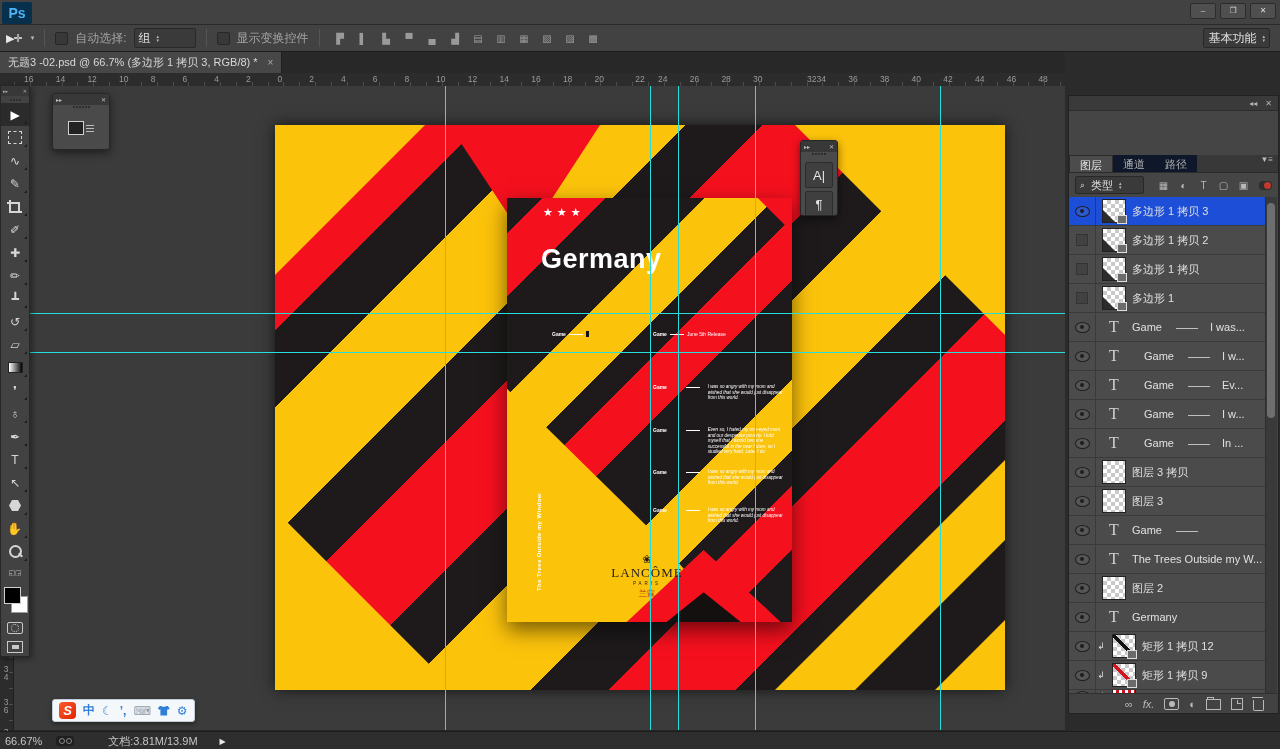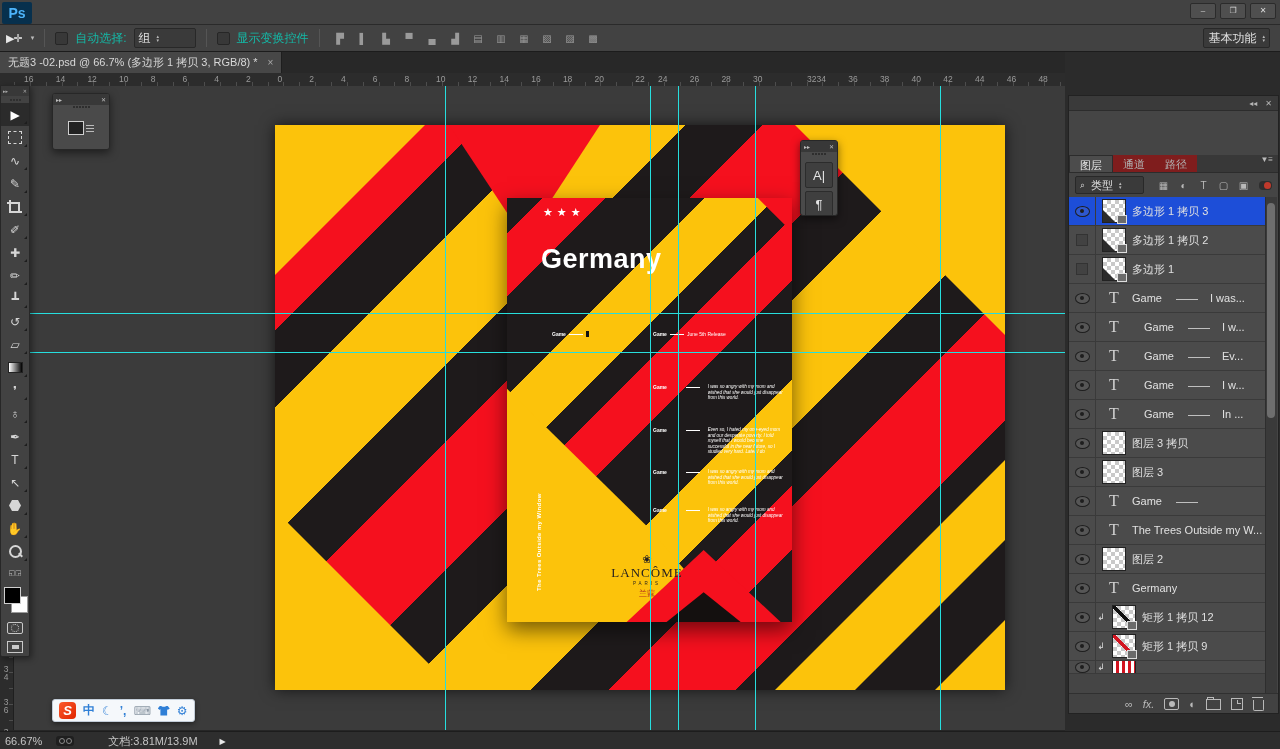--- a/index.html
+++ b/index.html
@@ -11,21 +11,21 @@
   .ps-logo{width:30px;height:22px;margin:1px 4px 0 2px;background:#07304d;color:#4db4fa;font-weight:bold;font-size:14px;display:flex;align-items:center;justify-content:center;border-radius:2px;}
   .menu-item{padding:0 11px;line-height:23px;color:#d6d6d6;font-size:12px;}
   #winbtns{position:absolute;right:4px;top:3px;display:flex;gap:4px;}
   .winbtn{width:24px;height:14px;background:#4f4f4f;border:1px solid #2b2b2b;border-radius:2px;color:#d9d9d9;font-size:8px;line-height:13px;text-align:center;}
 
   #optionsbar{position:absolute;left:0;top:25px;width:1280px;height:27px;background:#424242;border-bottom:1px solid #1c1c1c;display:flex;align-items:center;gap:7px;padding-left:6px;box-sizing:border-box;}
   .vsep{width:1px;height:18px;background:#555;margin:0 3px;}
   .tool-cur{color:#e8e8e8;font-size:11px;letter-spacing:-1px;}
   .caret{font-size:7px;color:#bbb;margin-left:2px;}
   .chk{width:11px;height:11px;background:#383838;border:1px solid #262626;border-radius:2px;display:inline-block;}
-  .optlabel{font-size:12px;color:#14b8a6;}
+  .optlabel{font-size:12px;color:#a3a3a3;}
   .well{height:18px;background:#3a3a3a;border:1px solid #282828;border-radius:2px;display:inline-flex;align-items:center;padding:0 4px;gap:6px;color:#e0e0e0;}
   .updn{display:inline-flex;flex-direction:column;line-height:4px;font-size:5px;color:#bbb;}
   .opt-icon{width:19px;height:17px;border:1px solid transparent;border-radius:2px;color:#9a9a9a;font-size:10px;line-height:17px;text-align:center;}
   #workspace{margin-left:auto;margin-right:10px;}
 
   
   #tabbar{position:absolute;left:0;top:52px;width:1065px;height:21px;background:#282828;display:flex;}
   #doctab{background:#474747;color:#d8d8d8;font-size:11px;display:flex;align-items:center;padding:0 8px;gap:10px;border-right:1px solid #1e1e1e;}
   #doctab .x{color:#aaa;font-size:10px;}
   #rulerH{position:absolute;left:14px;top:73px;width:1051px;height:13px;background:#2c2c2c;border-bottom:1px solid #1f1f1f;overflow:hidden;
@@ -94,21 +94,21 @@
   .qmask{width:14px;height:10px;border:1px solid #c9c9c9;border-radius:2px;display:flex;align-items:center;justify-content:center;}
   .qmask i{width:6px;height:6px;border:1px dotted #c9c9c9;border-radius:50%;}
   .scrmode{width:14px;height:10px;border:1px solid #c9c9c9;display:flex;align-items:center;justify-content:center;}
   .scrmode i{width:7px;height:4px;background:#c9c9c9;}
 
   
   #panelcol{position:absolute;left:1065px;top:52px;width:215px;height:679px;background:#2b2b2b;}
   #lpanel{position:absolute;left:3px;top:43px;width:209px;height:617px;background:#454545;border:1px solid #222;}
   .lp-collapse{height:14px;background:#3a3a3a;display:flex;align-items:center;justify-content:flex-end;gap:8px;padding:0 6px;font-size:8px;color:#b5b5b5;border-bottom:1px solid #2c2c2c;}
   .lp-tabs{height:17px;background:#383838;display:flex;border-bottom:1px solid #2c2c2c;margin-top:44px;}
-  .lp-tab{padding:2px 10px;font-size:11px;color:#b0b0b0;background:#7f1d1d;}
+  .lp-tab{padding:2px 10px;font-size:11px;color:#b0b0b0;background:#0f172a;}
   .lp-tab.active{background:#4c4c4c;color:#e6e6e6;border:1px solid #2c2c2c;border-bottom:none;}
   .lp-menu{margin-left:auto;color:#bbb;font-size:8px;padding:0 5px 3px 0;}
   .lp-row{display:flex;align-items:center;gap:5px;padding:3px 6px;}
   .lp-label{font-size:11px;color:#c8c8c8;}
   .f-icon{width:17px;height:15px;color:#b9b9b9;font-size:10px;line-height:15px;text-align:center;}
   .toggle{width:14px;height:9px;background:#2e2e2e;border-radius:4px;position:relative;margin-left:2px;}
   .toggle::after{content:"";position:absolute;right:1px;top:1px;width:7px;height:7px;border-radius:50%;background:#c0392b;}
   .lockicos{display:flex;gap:6px;align-items:center;}
   .lockicos .f-icon{width:13px;}
   .css-lock{width:8px;height:6px;background:#b9b9b9;position:relative;margin-top:5px;}
@@ -561,20 +561,30 @@
             <span class="lname">多边形 1 拷贝 2</span>
           </div>
           <div class="lrow">
             <span class="eyecol">
               <span class="eyebox"></span>
             </span>
             <span class="thumb checker">
               <span class="shapebit"></span>
               <span class="vbadge"></span>
             </span>
+            <span class="lname">多边形 1 拷贝</span>
+          </div>
+          <div class="lrow">
+            <span class="eyecol">
+              <span class="eyebox"></span>
+            </span>
+            <span class="thumb checker">
+              <span class="shapebit"></span>
+              <span class="vbadge"></span>
+            </span>
             <span class="lname">多边形 1</span>
           </div>
           <div class="lrow">
             <span class="eyecol">
               <span class="eye"></span>
             </span>
             <span class="tglyph">T</span>
             <span class="lparts">
               <span class="pl">Game</span>
               <span class="pd">——</span>

